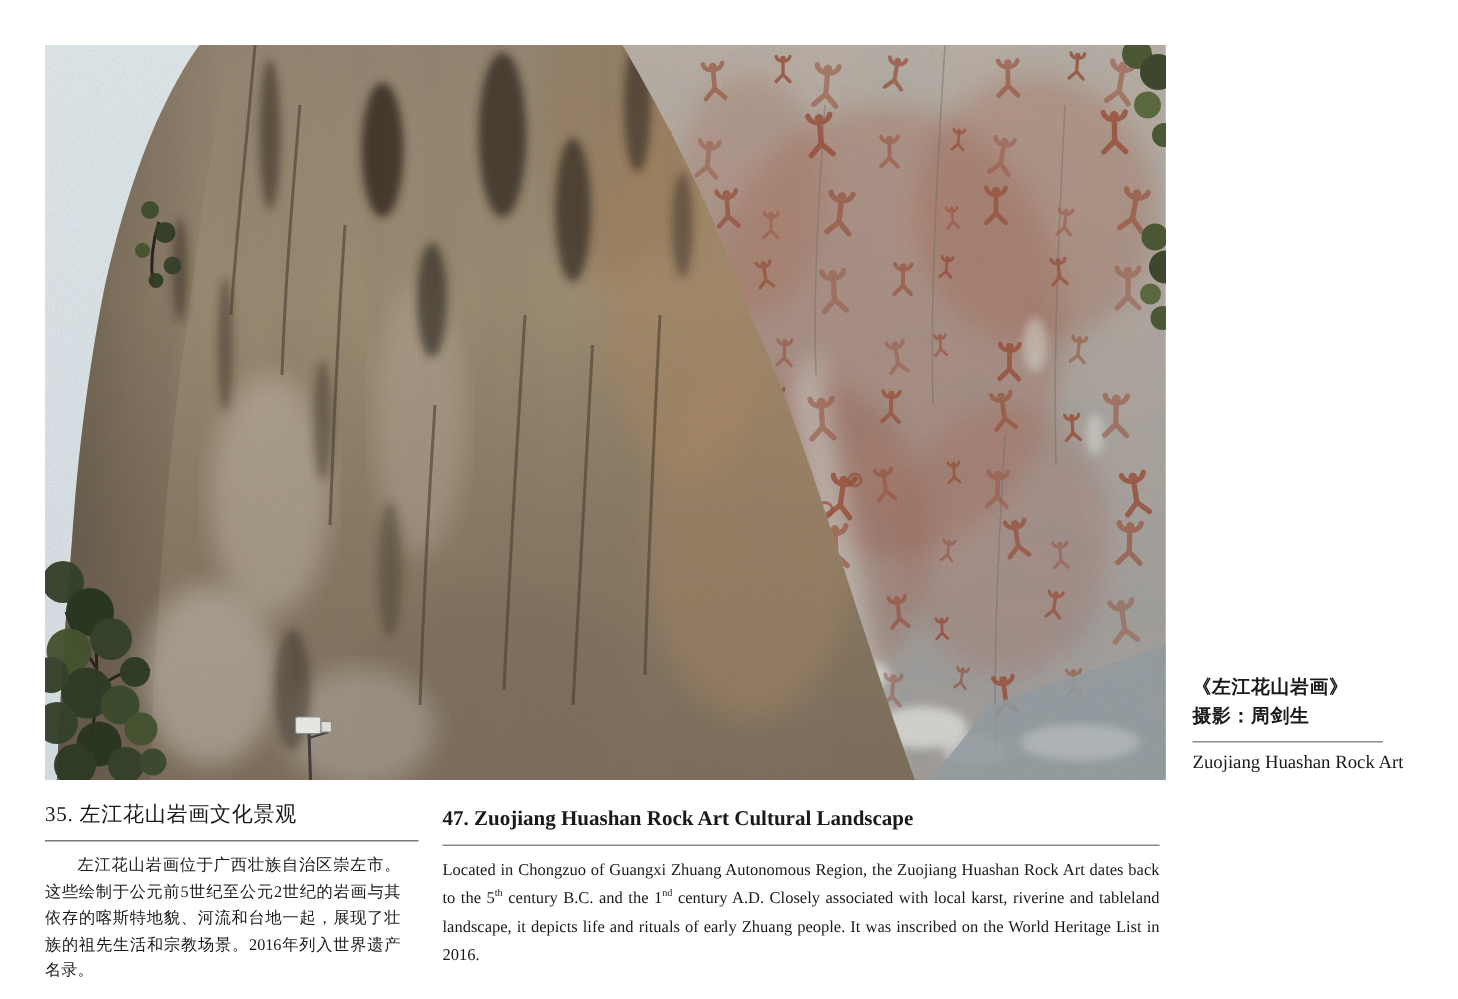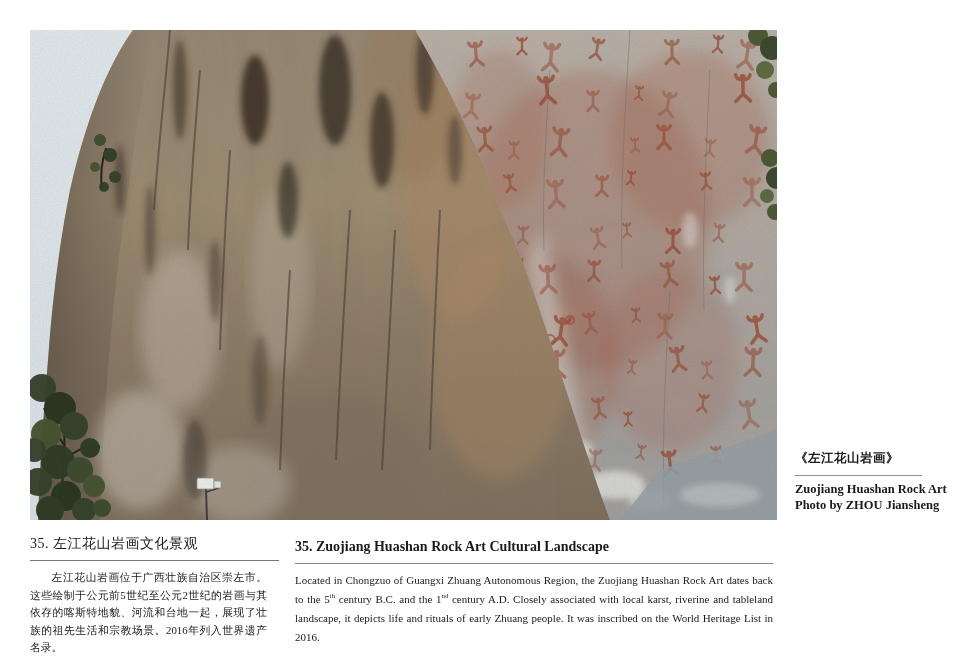--- a/index.html
+++ b/index.html
@@ -7,21 +7,21 @@
     position:relative;width:972px;height:666px;background:#ffffff;overflow:hidden;
     font-family:"Liberation Serif","DejaVu Serif",serif;color:#1a1a1a;
   }
   .photo{position:absolute;left:30px;top:30px;width:747px;height:490px;margin:0;}
   .photo svg{display:block;width:100%;height:100%;}
 
   
   .side-caption{position:absolute;left:795px;top:449px;width:165px;}
   .sc-zh{font-weight:bold;font-size:12.5px;line-height:19px;letter-spacing:0.5px;}
   .sc-rule{border:0;border-top:1px solid #8c8c8c;width:127px;margin:7px 0 5px 0;height:0;}
-  .sc-en{font-weight:bold;font-size:12.5px;line-height:16px;}
+  .sc-en{font-weight:normal;font-size:12.5px;line-height:16px;}
 
   
   .col-zh{position:absolute;left:30px;top:536px;width:249px;}
   .col-zh h2{margin:0;font-size:14px;font-weight:normal;letter-spacing:0.5px;line-height:16px;}
   .col-zh .rule{border:0;border-top:1px solid #777;margin:8px 0 0 0;height:0;}
   .col-zh p{margin:8px 12px 0 0;font-size:10.8px;line-height:17.5px;text-align:justify;text-indent:2em;}
 
   
   .col-en{position:absolute;left:295px;top:538px;width:478px;}
   .col-en h2{margin:0;font-size:14px;font-weight:bold;line-height:17px;}
@@ -286,30 +286,30 @@
         <rect x="167" y="448" width="17" height="11" rx="1.5" fill="#eef0ec" stroke="#8d9494" stroke-width="0.8"></rect>
         <rect x="184" y="451" width="7" height="7" fill="#e6e8e4" stroke="#8d9494" stroke-width="0.8"></rect>
       </g>
 
       <rect x="0" y="0" width="747" height="490" filter="url(#fGrain)" opacity="0.3"></rect>
     </svg>
   </figure>
 
   <aside class="side-caption">
     <div class="sc-zh">《左江花山岩画》</div>
+    <div class="sc-zh">摄影：周剑生</div>
     <div class="sc-rule"></div>
     <div class="sc-en">Zuojiang Huashan Rock Art</div>
-    <div class="sc-en">Photo by ZHOU Jiansheng</div>
   </aside>
 
   <section class="col-zh">
     <h2>35. 左江花山岩画文化景观</h2>
     <div class="rule"></div>
     <p>左江花山岩画位于广西壮族自治区崇左市。这些绘制于公元前5世纪至公元2世纪的岩画与其依存的喀斯特地貌、河流和台地一起，展现了壮族的祖先生活和宗教场景。2016年列入世界遗产名录。</p>
   </section>
 
   <section class="col-en">
-    <h2>35. Zuojiang Huashan Rock Art Cultural Landscape</h2>
+    <h2>47. Zuojiang Huashan Rock Art Cultural Landscape</h2>
     <div class="rule"></div>
     <p><span>Located in Chongzuo of Guangxi Zhuang Autonomous Region, the Zuojiang Huashan Rock Art dates back to the 5</span><sup>th</sup><span> century B.C. and the 1</span><sup>nd</sup><span> century A.D. Closely associated with local karst, riverine and tableland landscape, it depicts life and rituals of early Zhuang people. It was inscribed on the World Heritage List in 2016.</span></p>
   </section>
 
 </main>
 
 </body></html>

